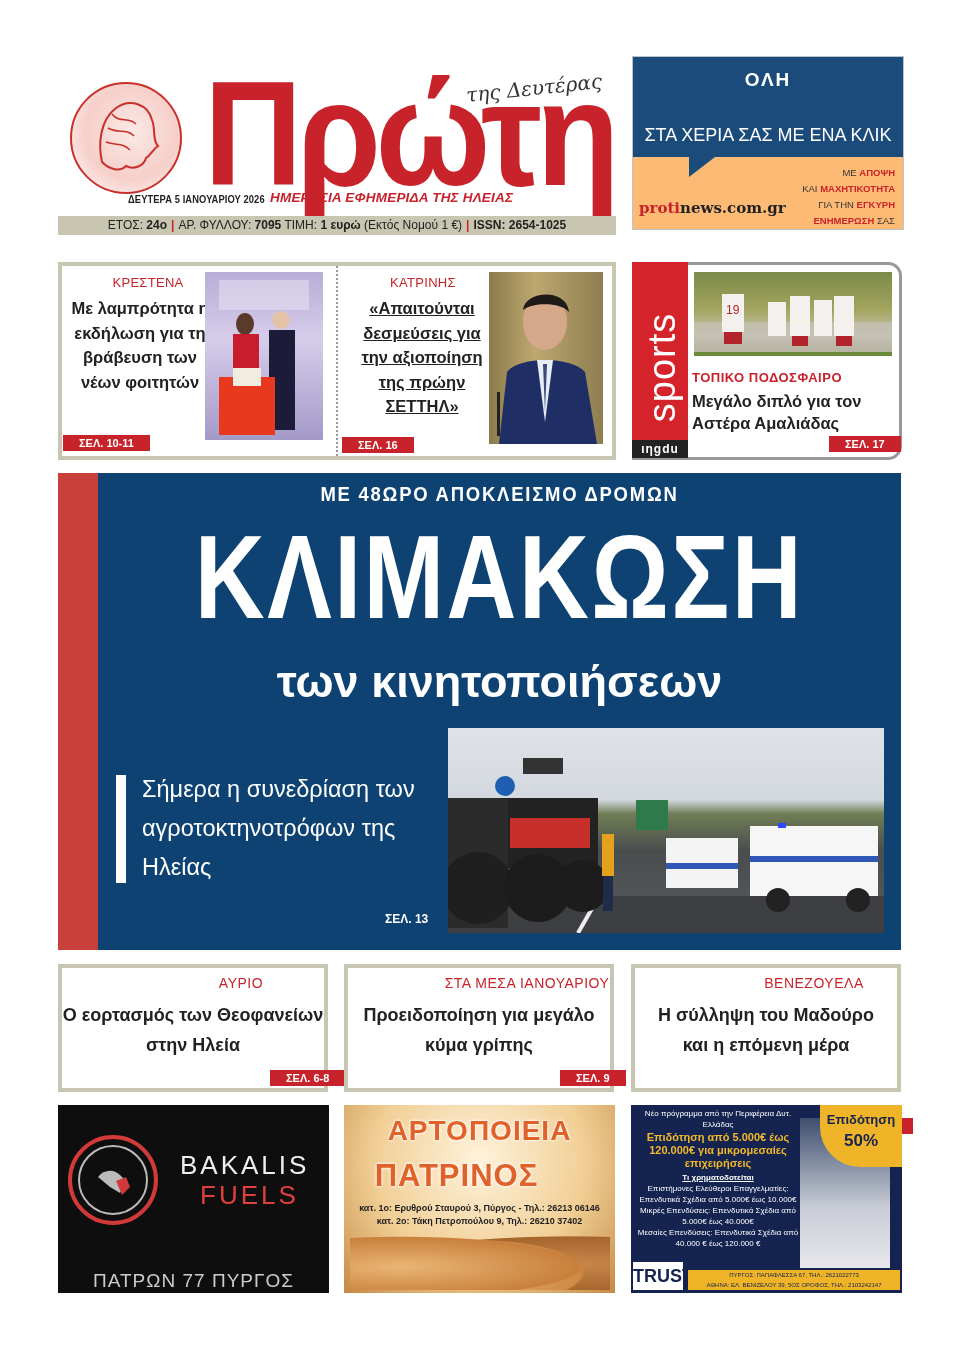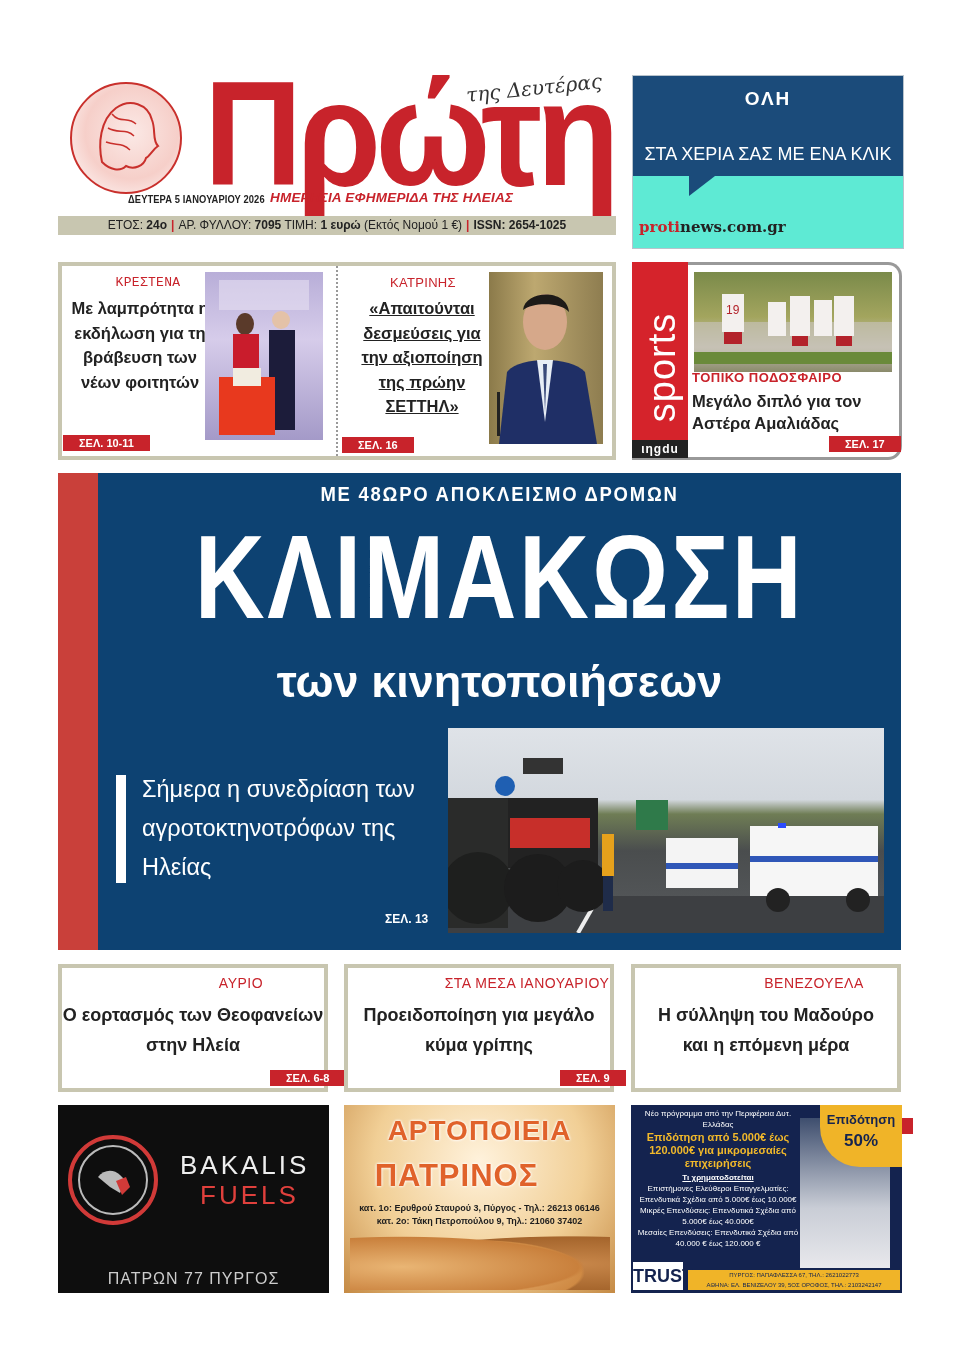--- a/index.html
+++ b/index.html
@@ -11,54 +11,54 @@
   #coin svg { position:absolute; left:0; top:0; }
   #date { left:128px; top:193px; font-size:11px; font-weight:bold; color:#222; letter-spacing:0.1px; transform:scaleX(0.85); transform-origin:left; }
   #logo { left:204px; top:70px; width:412px; height:128px; color:#c8232b; font-weight:bold; font-size:148px; line-height:128px; letter-spacing:-6px; transform:scaleX(0.92); transform-origin:left; font-family:"Liberation Sans", sans-serif; }
   #logo-sub { left:466px; top:76px; color:#333; font-family:"DejaVu Serif", serif; font-style:italic; font-size:20px; transform:rotate(-6deg); }
   #tagline { left:270px; top:190px; color:#c8232b; font-style:italic; font-weight:bold; font-size:13.5px; letter-spacing:0.2px; }
   #strip { left:58px; top:216px; width:558px; height:19px; background:#c8c6b0; font-size:12px; color:#222; line-height:19px; text-align:center; white-space:nowrap; }
   #strip b { font-weight:bold; }
   #strip .sep { color:#c8232b; font-weight:bold; margin:0 4px; }
 
   
-  #promo { left:632px; top:75px; width:270px; height:172px; border:1px solid #b8c3cc; background:#5eead4; }
+  #promo { left:632px; top:56px; width:270px; height:172px; border:1px solid #b8c3cc; background:#fdba74; }
   #promo .top { position:absolute; left:0; top:0; width:270px; height:100px; background:#1b4b7a; color:#fff; text-align:center; }
   #promo .l1 { position:absolute; left:0; width:270px; top:12px; font-weight:bold; font-size:19px; letter-spacing:2px; }
   #promo .l2 { position:absolute; left:0; width:270px; top:38px; font-weight:bold; font-size:19px; letter-spacing:2px; }
   #promo .l3 { position:absolute; left:0; width:270px; top:68px; font-size:18px; }
   #promo .tail { position:absolute; left:56px; top:100px; width:0; height:0; border-left:0 solid transparent; border-right:26px solid transparent; border-top:20px solid #1b4b7a; }
   #promo .site { position:absolute; left:6px; top:142px; font-family:"DejaVu Serif", serif; font-weight:bold; font-size:15px; color:#222; }
   #promo .site .r { color:#c8232b; }
   #promo .lines { position:absolute; right:8px; top:108px; text-align:right; font-size:9.5px; line-height:16px; color:#333; }
   #promo .lines .r { color:#c8232b; font-weight:bold; }
 
   
   .card { background:#fff; border:4px solid #c8c6b0; box-sizing:border-box; }
   #row1 { left:58px; top:262px; width:558px; height:198px; }
   .kicker { color:#c8232b; font-size:13px; text-align:center; letter-spacing:0.3px; }
   .head { color:#222; font-weight:bold; text-align:center; }
   .pg { background:#c8232b; color:#fff; font-weight:bold; font-size:11px; padding:2px 16px; display:inline-block; }
   .photo { overflow:hidden; }
-  #t1-k { left:86px; top:275px; width:124px;font-family:Liberation Mono, monospace; }
+  #t1-k { left:86px; top:275px; width:124px; }
   #t1-h { left:70px; top:296px; width:140px; font-size:16.5px; line-height:24.5px; }
   #t1-img { left:205px; top:272px; width:118px; height:168px; background:linear-gradient(180deg,#b8aed8 0%,#d6ccea 40%,#a49ac8 100%); }
   #t1-pg { left:63px; top:435px; }
   #divider1 { left:336px; top:266px; width:0; height:190px; border-left:2px dotted #999; }
   #t2-k { left:354px; top:275px; width:138px; }
   #t2-h { left:350px; top:296px; width:144px; font-size:16.5px; line-height:24.5px;text-decoration:underline; }
   #t2-img { left:489px; top:272px; width:114px; height:172px; background:linear-gradient(90deg,#8b7a4a 0%,#bda870 40%,#8e7d50 100%); }
   #t2-pg { left:342px; top:437px; }
 
   
   #sports { left:632px; top:262px; width:270px; height:198px; border:3px solid #999; border-left:none; border-radius:0 14px 14px 0; box-sizing:border-box; background:#fff; }
   #sports-bar { left:632px; top:262px; width:56px; height:196px; background:#d5232b; }
   #sports-word { left:602px; top:346px; width:120px; color:#fff; font-size:38px; transform:rotate(-90deg); text-align:center; letter-spacing:1px; }
   #sports-foot { left:632px; top:440px; width:56px; height:18px; background:#222; color:#fff; font-weight:bold; font-size:12px; text-align:center; line-height:18px; letter-spacing:1px; }
-  #s-img { left:694px; top:272px; width:198px; height:100px; background:linear-gradient(180deg,#7a8a4a 0%,#a3a55e 45%,#c9c4b8 75%,#8a8a6a 100%); }
+  #s-img { left:694px; top:272px; width:198px; height:84px; background:linear-gradient(180deg,#7a8a4a 0%,#a3a55e 45%,#c9c4b8 75%,#8a8a6a 100%); }
   #s-k { left:692px; top:370px; font-size:13px; color:#c8232b; font-weight:bold; letter-spacing:0.5px; }
   #s-h { left:692px; top:390px; width:200px; font-size:16.5px; line-height:22px; text-align:left; }
   #s-pg { left:829px; top:436px; }
 
   
   #main { left:58px; top:473px; width:843px; height:477px; background:#0d4272; }
   #main-red { left:58px; top:473px; width:40px; height:477px; background:#c9403a; }
   #main-kicker { left:98px; top:482px; width:803px; text-align:center; color:#fff; font-weight:bold; font-size:21px; letter-spacing:2px; transform:scaleX(0.88); }
   #main-title { left:98px; top:515px; width:803px; text-align:center; color:#fff; font-weight:bold; font-size:118px; line-height:125px; letter-spacing:3px; transform:scaleX(0.82); }
   #main-sub { left:98px; top:650px; width:803px; text-align:center; color:#fff; font-weight:bold; font-size:45px; line-height:64px; }
@@ -72,21 +72,21 @@
   .r3k { top:975px; width:262px; text-align:center; font-size:14px; color:#c8232b; letter-spacing:0.5px;padding-left:48px; }
   .r3h { top:1000px; width:262px; text-align:center; font-size:18px; line-height:30px; }
   .r3pg { top:1070px; }
 
   
   #ad1 { left:58px; top:1105px; width:271px; height:188px; background:#0e0e0e; }
   #ad1-ring { left:68px; top:1135px; width:90px; height:90px; border-radius:50%; border:4px solid #d13a38; box-sizing:border-box; }
   #ad1-ring2 { left:78px; top:1145px; width:70px; height:70px; border-radius:50%; border:2px solid #bbb; box-sizing:border-box; }
   #ad1-name { left:180px; top:1150px; color:#eee; font-size:26px; letter-spacing:3px; }
   #ad1-fuels { left:200px; top:1180px; color:#e0403c; font-size:26px; letter-spacing:3px; }
-  #ad1-addr { left:58px; top:1270px; width:271px; text-align:center; color:#ccc; font-size:16px; letter-spacing:1px; }
+  #ad1-addr { left:58px; top:1270px; width:271px; text-align:center; color:#ccc; font-size:19px; letter-spacing:1px; }
 
   #ad2 { left:344px; top:1105px; width:271px; height:188px; background:radial-gradient(ellipse at 50% 30%, #fff2dc 0%, #f1cf96 55%, #c58a44 100%); }
   #ad2-t1 { left:344px; top:1115px; width:271px; text-align:center; color:#e0622a; font-weight:bold; font-size:28px; letter-spacing:1px; text-shadow:0 0 3px #fff, 0 0 3px #fff; }
   #ad2-t2 { left:344px; top:1158px; width:225px; text-align:center; color:#e0622a; font-weight:bold; font-size:31px; letter-spacing:1px; text-shadow:0 0 3px #fff, 0 0 3px #fff; }
   #ad2-l1 { left:344px; top:1203px; width:271px; text-align:center; color:#1e1e1e; font-weight:bold; font-size:9px; }
   #ad2-l2 { left:344px; top:1216px; width:271px; text-align:center; color:#1e1e1e; font-weight:bold; font-size:9px; }
   #ad2-bread { left:350px; top:1232px; width:260px; height:58px; background:radial-gradient(ellipse at 20% 60%, #e9b574 0%, #c9803c 60%, transparent 62%), radial-gradient(ellipse at 50% 70%, #eab677 0%, #cf8a44 55%, transparent 57%), radial-gradient(ellipse at 85% 55%, #c8874a 0%, #a5652c 60%, transparent 62%); }
 
   #ad3 { left:631px; top:1105px; width:271px; height:188px; background:#14234f; }
   #ad3-photo { left:800px; top:1118px; width:90px; height:150px; background:linear-gradient(180deg,#3e4e6e 0%,#c9cdd6 60%,#e8e8ec 100%); }
@@ -121,20 +121,26 @@
   <b>2654-1025</b>
 </div>
 
 <div id="promo" class="abs">
   <div class="top">
     <div class="l1">ΟΛΗ</div>
     <div class="l3">ΣΤΑ ΧΕΡΙΑ ΣΑΣ ΜΕ ΕΝΑ ΚΛΙΚ</div>
   </div>
   <div class="tail"></div>
   <div class="site"><span class="r">proti</span><span>news.com.gr</span></div>
+  <div class="lines">
+    <div><span>ΜΕ </span><span class="r">ΑΠΟΨΗ</span></div>
+    <div><span>ΚΑΙ </span><span class="r">ΜΑΧΗΤΙΚΟΤΗΤΑ</span></div>
+    <div><span>ΓΙΑ ΤΗΝ </span><span class="r">ΕΓΚΥΡΗ</span></div>
+    <div><span class="r">ΕΝΗΜΕΡΩΣΗ</span><span> ΣΑΣ</span></div>
+  </div>
 </div>
 
 <div id="row1" class="abs card"></div>
 <div id="t1-k" class="abs kicker">ΚΡΕΣΤΕΝΑ</div>
 <div id="t1-h" class="abs head">Με λαμπρότητα η εκδήλωση για τη βράβευση των νέων φοιτητών</div>
 <div id="t1-img" class="abs photo">
   <svg width="118" height="168" viewBox="0 0 118 168">
     <rect x="14" y="8" width="90" height="30" fill="#e6e0f2" opacity="0.6"></rect>
     <ellipse cx="40" cy="52" rx="9" ry="11" fill="#5a3a2a"></ellipse>
     <rect x="28" y="62" width="26" height="34" fill="#c91c2c"></rect>
@@ -245,21 +251,21 @@
   </svg>
 </div>
 <div id="ad1-name" class="abs">BAKALIS</div>
 <div id="ad1-fuels" class="abs">FUELS</div>
 <div id="ad1-addr" class="abs">ΠΑΤΡΩΝ 77 ΠΥΡΓΟΣ</div>
 
 <div id="ad2" class="abs"></div>
 <div id="ad2-t1" class="abs">ΑΡΤΟΠΟΙΕΙΑ</div>
 <div id="ad2-t2" class="abs">ΠΑΤΡΙΝΟΣ</div>
 <div id="ad2-l1" class="abs">κατ. 1ο: Ερυθρού Σταυρού 3, Πύργος - Τηλ.: 26213 06146</div>
-<div id="ad2-l2" class="abs">κατ. 2ο: Τάκη Πετροπούλου 9, Τηλ.: 21060 37402</div>
+<div id="ad2-l2" class="abs">κατ. 2ο: Τάκη Πετροπούλου 9, Τηλ.: 26210 37402</div>
 <div id="ad2-bread" class="abs"></div>
 
 <div id="ad3" class="abs"></div>
 <div id="ad3-photo" class="abs"></div>
 <div id="ad3-badge" class="abs">
   <div>Επιδότηση</div>
   <div style="font-size:17px;">50%</div>
 </div>
 <div id="ad3-a" class="abs ad3t">Νέο πρόγραμμα από την Περιφέρεια Δυτ. Ελλάδας</div>
 <div id="ad3-b" class="abs ad3t">Επιδότηση από 5.000€ έως 120.000€ για μικρομεσαίες επιχειρήσεις</div>

